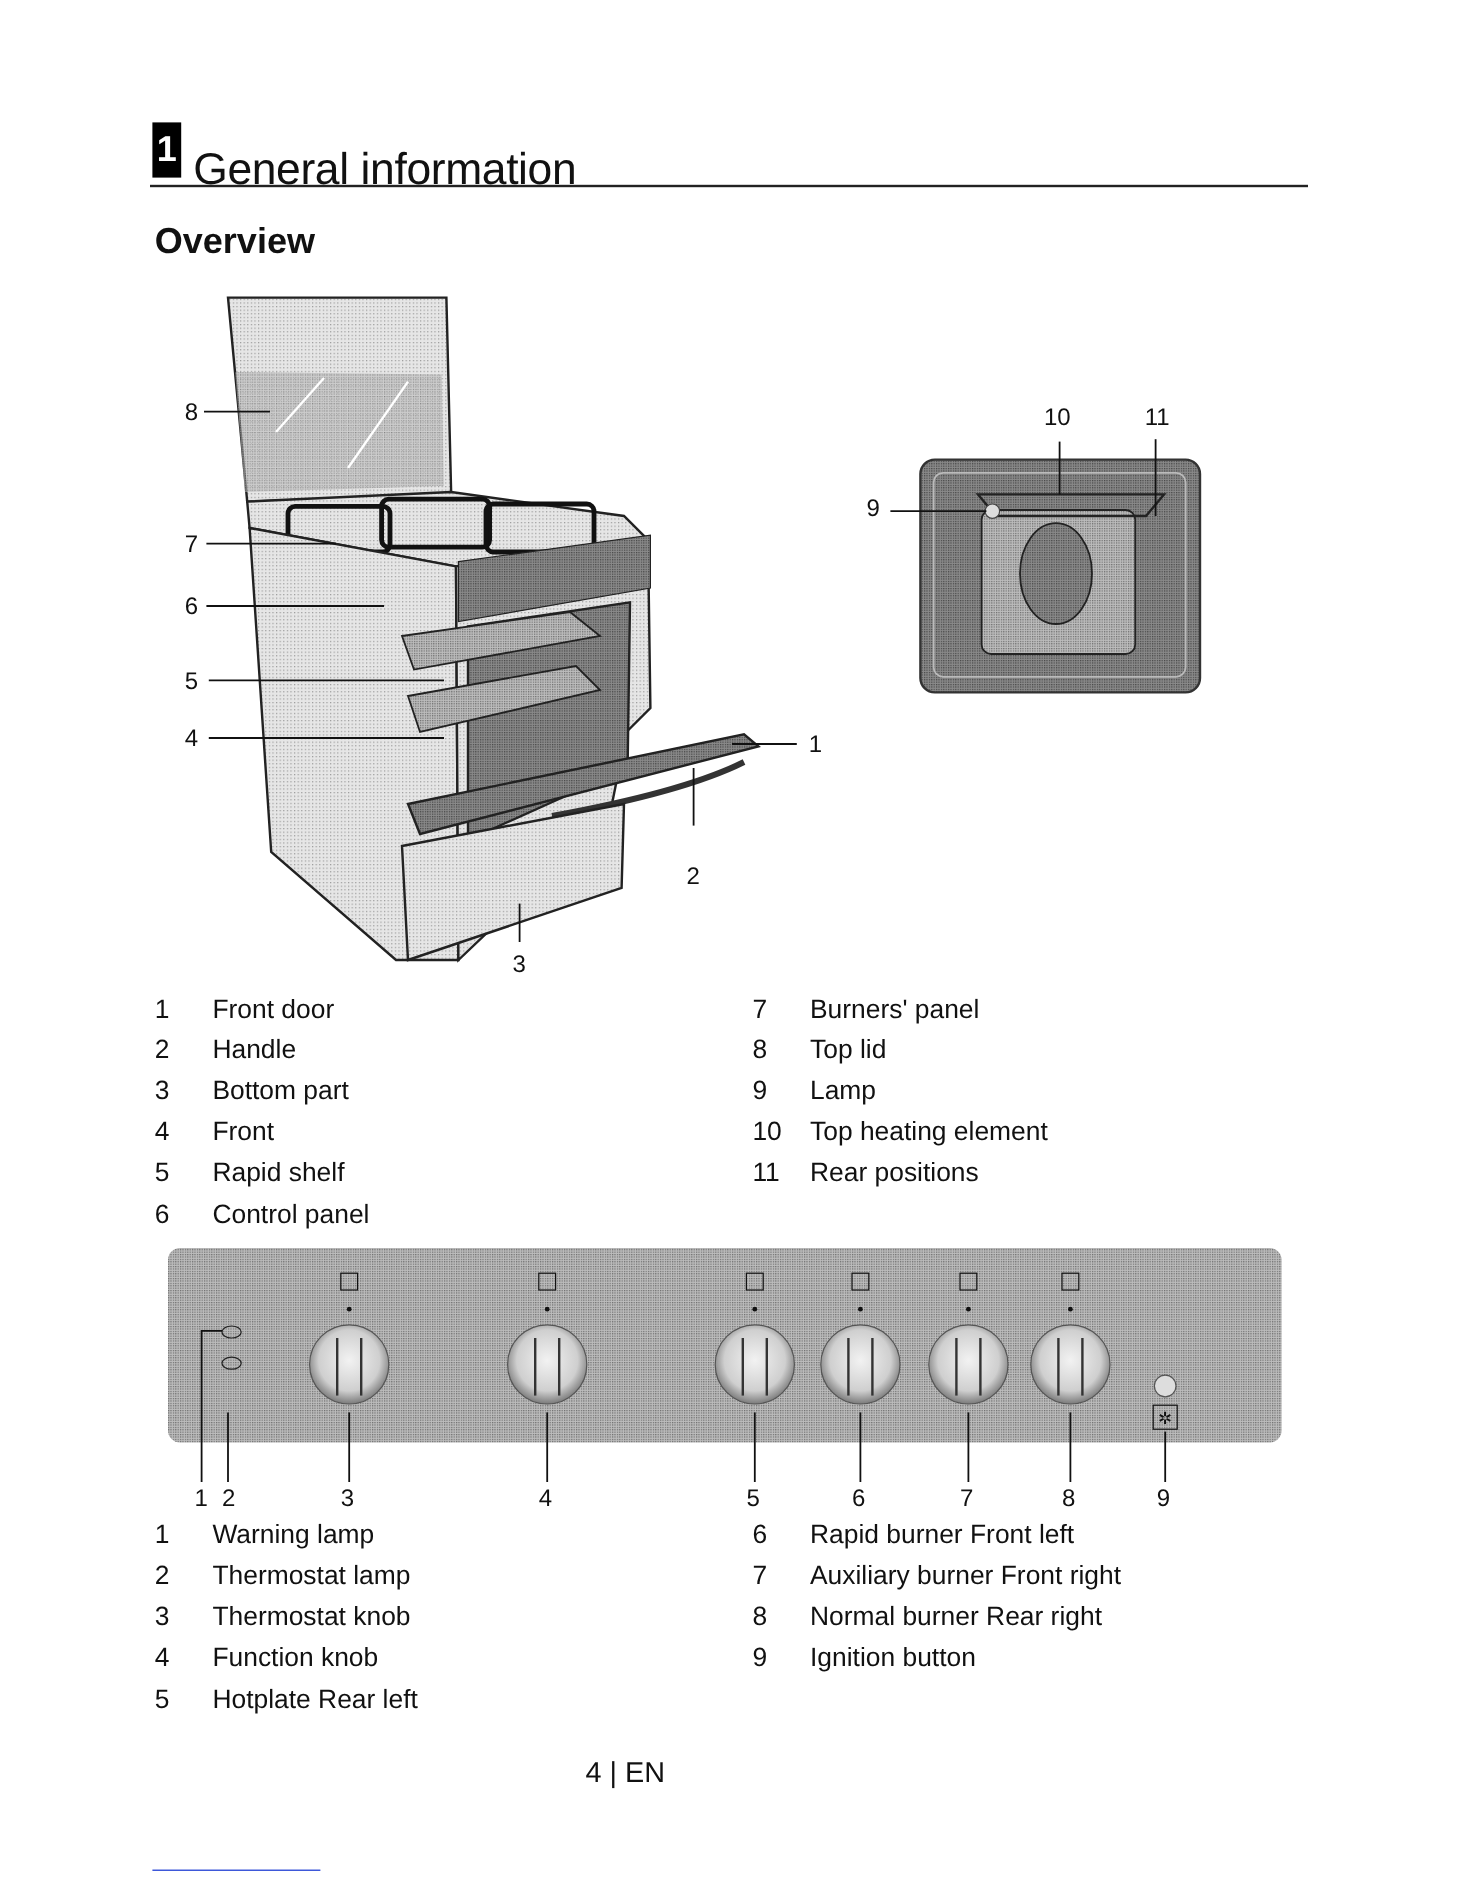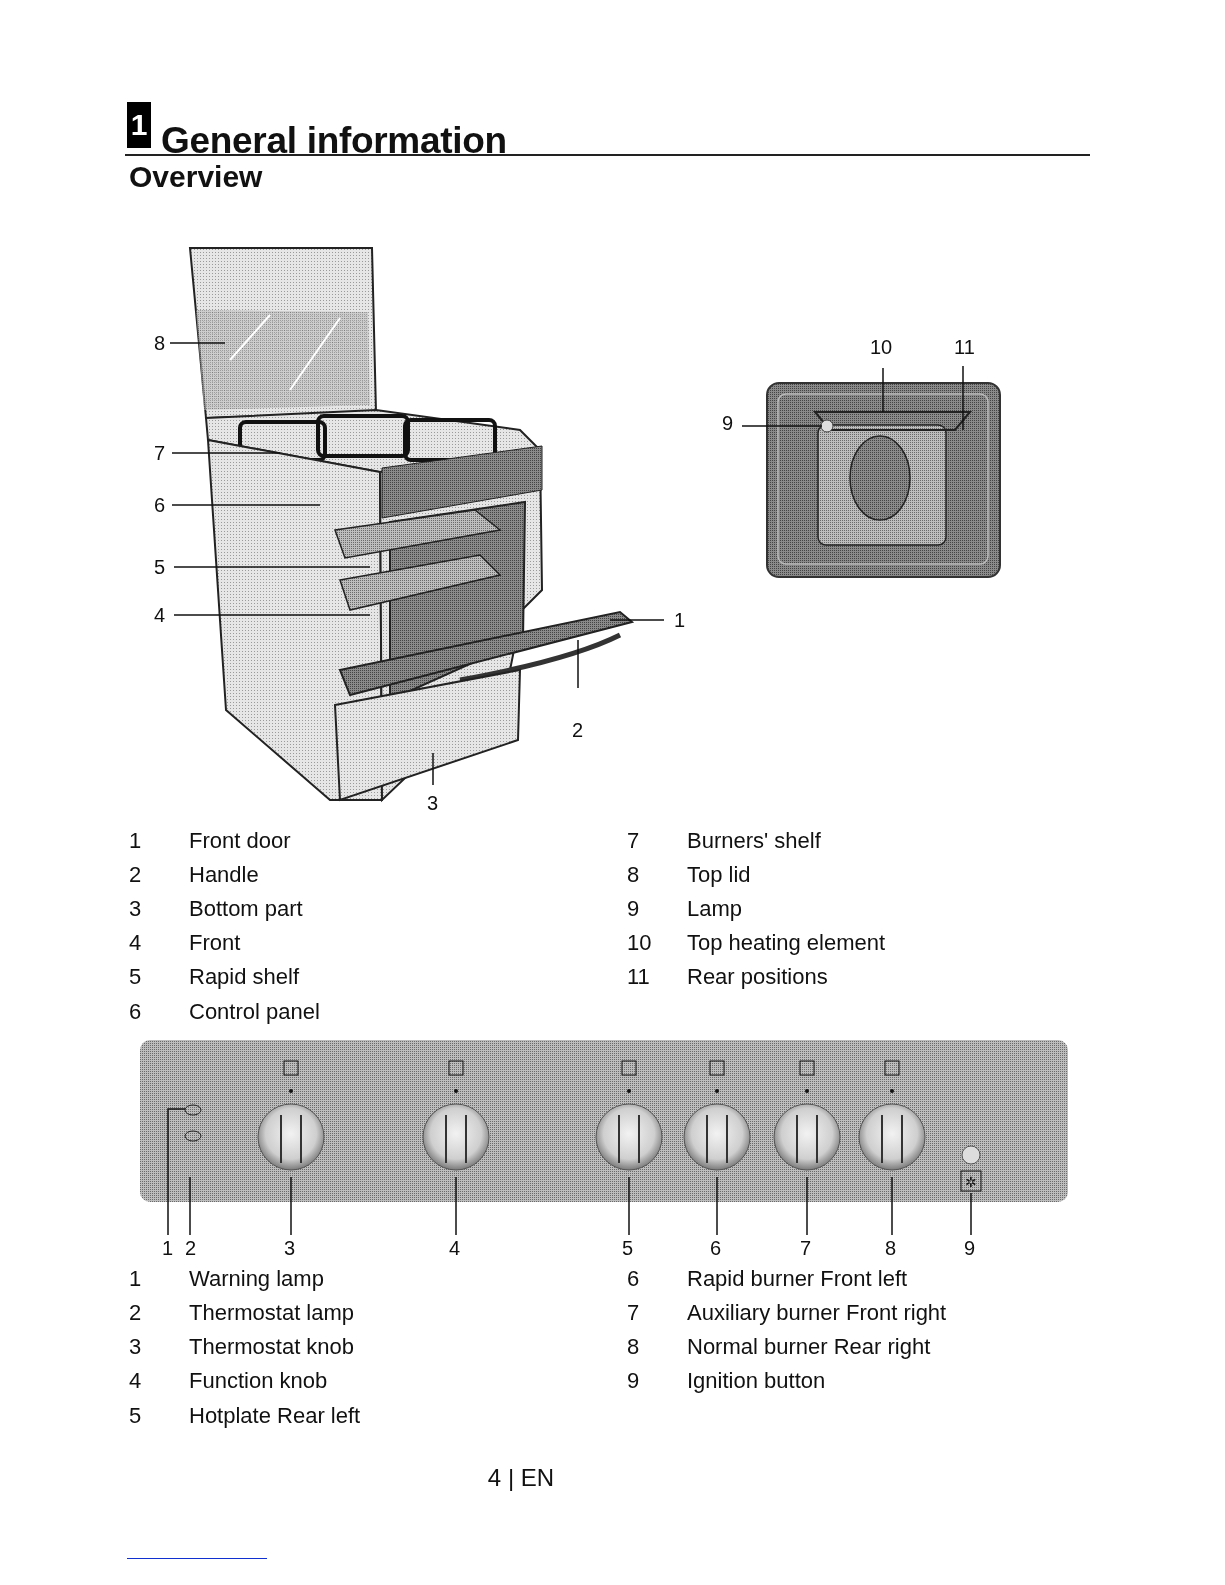--- a/index.html
+++ b/index.html
@@ -2,26 +2,26 @@
 <html><head>
 <meta charset="utf-8">
 <style>
   html, body { margin:0; padding:0; background:#ffffff; }
   body { width:1225px; height:1585px; position:relative; overflow:hidden;
          font-family:"Liberation Sans", sans-serif; color:#111; }
   .abs { position:absolute; }
   .chapter { left:127px; top:100px; height:50px; display:flex; align-items:center; }
   .chapter-num { background:#000; color:#fff; font-weight:bold; font-size:30px;
                  width:24px; height:46px; line-height:46px; text-align:center; margin-right:10px; }
-  .chapter-title { font-weight:bold; font-size:37px; letter-spacing:-0.3px;margin-top:32px; }
+  .chapter-title { font-weight:normal; font-size:37px; letter-spacing:-0.3px;margin-top:32px; }
   .rule { left:125px; top:154px; width:965px; height:2px; background:#222; }
-  .section-title { left:129px; top:160px; font-weight:bold; font-size:30px; }
+  .section-title { left:129px; top:185px; font-weight:bold; font-size:30px; }
   .legend-row { position:absolute; font-size:22px; color:#111; }
   .legend-row .n { position:absolute; left:0; }
-  .legend-row .t { position:absolute; left:60px; white-space:nowrap; }
+  .legend-row .t { position:absolute; left:48px; white-space:nowrap; }
   .footer { left:0; width:1042px; top:1464px; text-align:center; font-size:24px; }
   .footer-link { left:127px; top:1558px; width:140px; height:1px; background:#1030d0; }
   svg text { font-family:"Liberation Sans", sans-serif; }
 </style>
 </head>
 <body>
 
 <div class="abs chapter">
   <div class="chapter-num">1</div>
   <div class="chapter-title">General information</div>
@@ -133,21 +133,21 @@
   <div class="legend-row" style="left:129px;top:964px">
       <span class="n">5</span>
       <span class="t">Rapid shelf</span>
     </div>
   <div class="legend-row" style="left:129px;top:999px">
       <span class="n">6</span>
       <span class="t">Control panel</span>
     </div>
   <div class="legend-row" style="left:627px;top:828px">
       <span class="n">7</span>
-      <span class="t">Burners' shelf</span>
+      <span class="t">Burners' panel</span>
     </div>
   <div class="legend-row" style="left:627px;top:862px">
       <span class="n">8</span>
       <span class="t">Top lid</span>
     </div>
   <div class="legend-row" style="left:627px;top:896px">
       <span class="n">9</span>
       <span class="t">Lamp</span>
     </div>
   <div class="legend-row" style="left:627px;top:930px">

